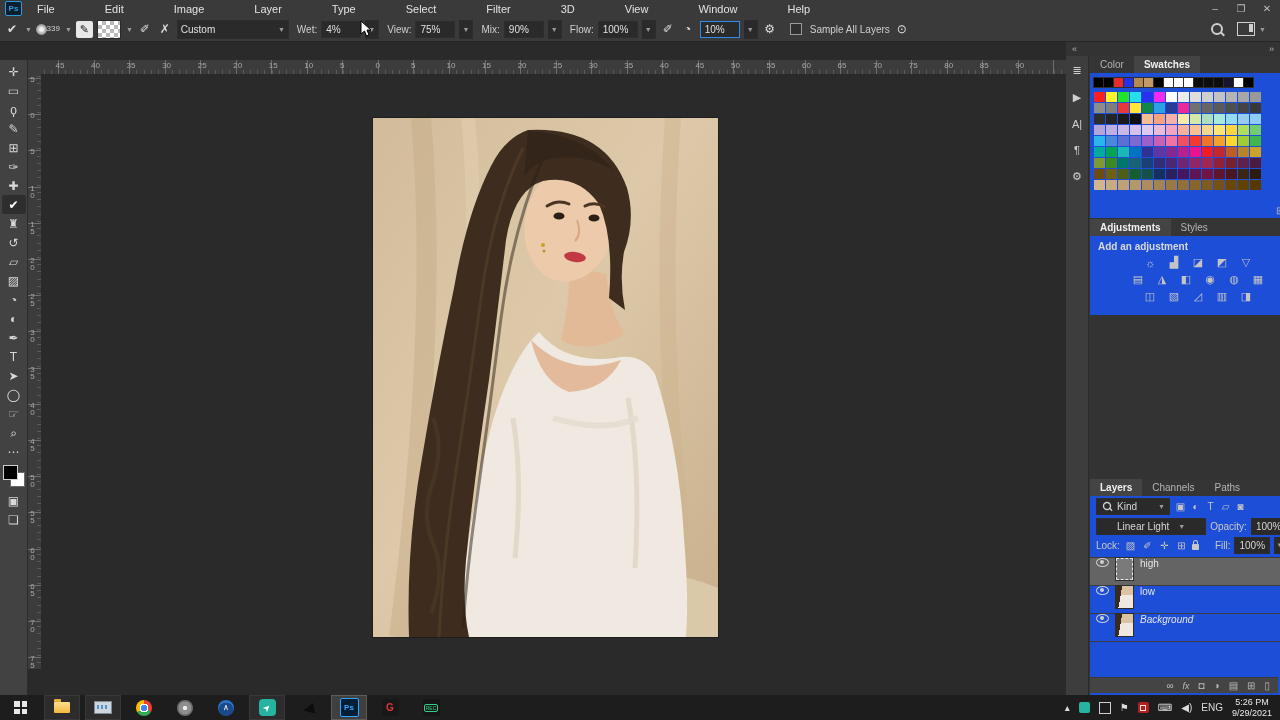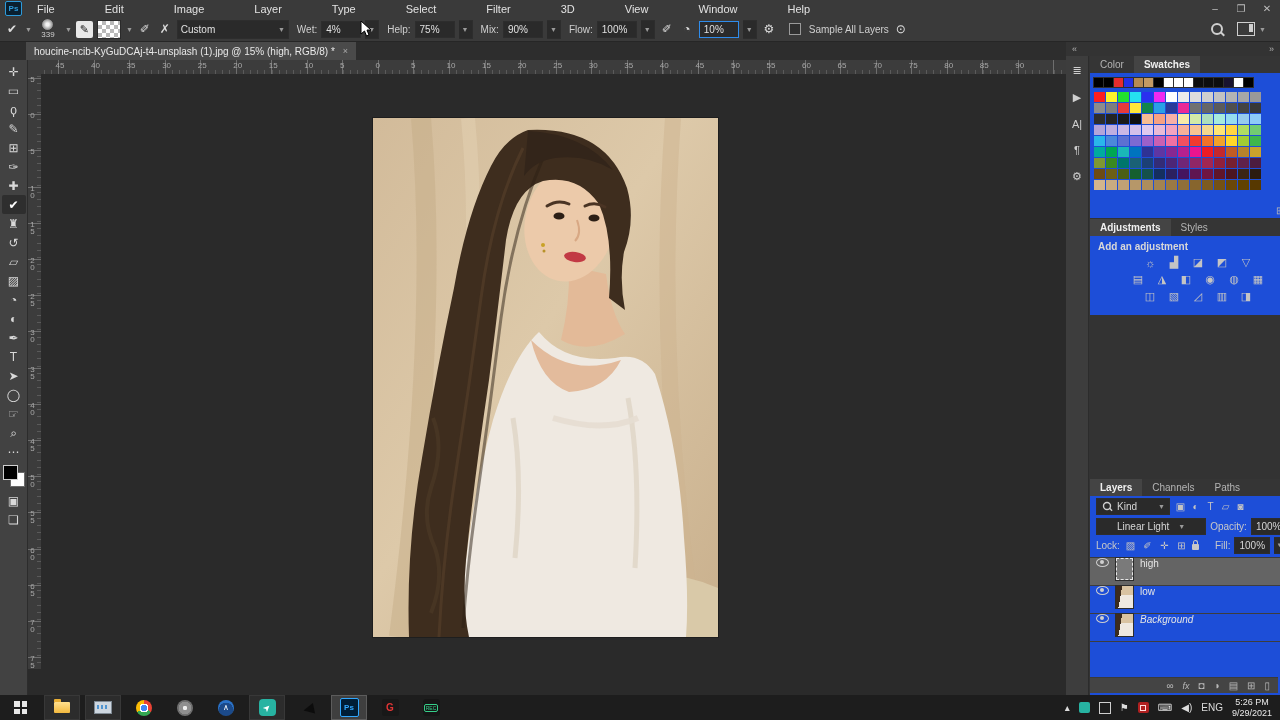--- a/index.html
+++ b/index.html
@@ -10,21 +10,21 @@
   
   #menubar{left:0;top:0;width:1280px;height:17px;background:#3a3a3a;display:flex;align-items:center;border-bottom:1px solid #2c2c2c;}
   #ps-logo{width:15px;height:13px;margin:0 6px 0 5px;background:#0a2030;border:1px solid #2d9bdb;color:#2d9bdb;font-size:8px;font-weight:bold;display:flex;align-items:center;justify-content:center;border-radius:2px;}
   .menu-item{padding:0 9px;font-size:11px;color:#e2e2e2;cursor:default;}
   #win-controls{margin-left:auto;display:flex;}
   .wc{width:26px;height:17px;display:flex;align-items:center;justify-content:center;color:#bdbdbd;font-size:10px;}
   
   #optionsbar{left:0;top:17px;width:1280px;height:25px;background:#3a3a3a;border-bottom:1px solid #262626;display:flex;align-items:center;gap:4px;padding-left:4px;box-sizing:border-box;}
   .opt-icon{color:#dcdcdc;font-size:12px;display:flex;align-items:center;justify-content:center;min-width:16px;height:20px;}
   .chev{color:#9a9a9a;font-size:7px;margin-left:1px;}
-  #brush-preview{display:flex;flex-direction:column;align-items:center;width:24px;line-height:8px;}
+  #brush-preview{display:flex;flex-direction:row;width:24px;line-height:8px;}
   #brush-tip{width:11px;height:11px;border-radius:50%;background:radial-gradient(circle,#f2f2f2 20%,#8a8a8a 70%,transparent 75%);}
   #brush-size{font-size:8px;color:#cfcfcf;margin-top:1px;}
   #brush-panel-btn{width:17px;height:17px;background:#e8e8e8;border-radius:2px;color:#222;font-size:11px;display:flex;align-items:center;justify-content:center;}
   .checker{width:22px;height:17px;border:1px solid #2a2a2a;background-color:#fff;background-image:linear-gradient(45deg,#b9b9b9 25%,transparent 25%,transparent 75%,#b9b9b9 75%),linear-gradient(45deg,#b9b9b9 25%,transparent 25%,transparent 75%,#b9b9b9 75%);background-size:8px 8px;background-position:0 0,4px 4px;}
   .combo{height:17px;background:#2a2a2a;border:1px solid #2d2d2d;display:flex;align-items:center;padding:0 3px;gap:3px;}
   .combo .val{color:#e0e0e0;font-size:10px;}
   .opt-label{color:#cfcfcf;font-size:10px;margin-left:4px;}
   .val-box{height:17px;min-width:40px;background:#2a2a2a;border:1px solid #2d2d2d;color:#e0e0e0;font-size:10px;display:flex;align-items:center;padding:0 4px;box-sizing:border-box;}
   .dd-btn{width:13px;height:17px;background:#2a2a2a;border:1px solid #2d2d2d;border-left:none;display:flex;align-items:center;justify-content:center;color:#9a9a9a;font-size:7px;}
   .focused{border:1px solid #2f8ceb !important;}
@@ -181,21 +181,21 @@
       <span class="chev">▼</span>
     <span class="opt-icon">✐</span>
     <span class="opt-icon">✗</span>
     <div class="combo" style="width:104px;justify-content:space-between;">
       <span class="val">Custom</span>
         <span class="chev">▼</span>
     </div>
     <span class="opt-label">Wet:</span>
     <div class="val-box">4%</div>
       <div class="dd-btn">▼</div>
-    <span class="opt-label">Help:</span>
+    <span class="opt-label">View:</span>
     <div class="val-box">75%</div>
       <div class="dd-btn">▼</div>
     <span class="opt-label">Mix:</span>
     <div class="val-box">90%</div>
       <div class="dd-btn">▼</div>
     <span class="opt-label">Flow:</span>
     <div class="val-box">100%</div>
       <div class="dd-btn">▼</div>
     <span class="opt-icon">✐</span>
     <span class="opt-icon">◔</span>
@@ -207,26 +207,20 @@
     <span class="opt-icon">⊙</span>
     <div style="margin-left:auto;display:flex;align-items:center;gap:14px;padding-right:14px;">
       <div class="mag"></div>
       <div style="display:flex;align-items:center;gap:3px;">
         <div id="workspace-btn"></div>
         <span class="chev">▼</span>
       </div>
     </div>
   </div>
 
-  <div id="tabstrip" class="abs">
-    <div id="doc-tab">
-      <span>houcine-ncib-KyGuDCAj-t4-unsplash (1).jpg @ 15% (high, RGB/8) *</span>
-      <span id="doc-close">×</span>
-    </div>
-  </div>
 
   <div id="toolbar" class="abs">
     <div id="tool-column" style="display:flex;flex-direction:column;align-items:center;">
         <div class="tool">✛</div>
         <div class="tool">▭</div>
         <div class="tool">ϙ</div>
         <div class="tool">✎</div>
         <div class="tool">⊞</div>
         <div class="tool">✑</div>
         <div class="tool">✚</div>

